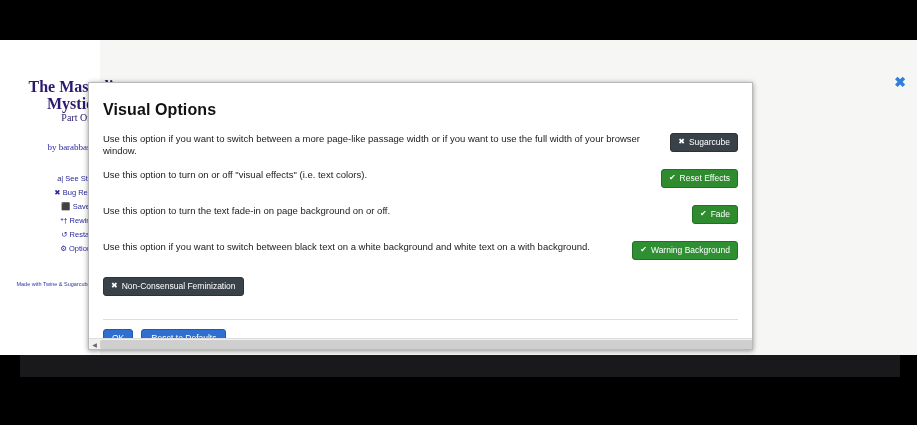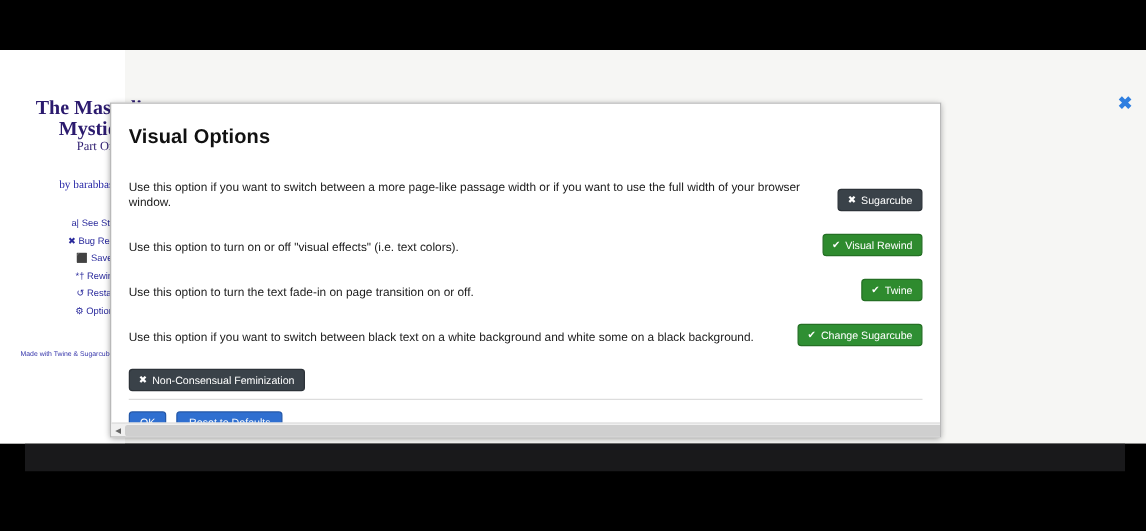--- a/index.html
+++ b/index.html
@@ -135,21 +135,21 @@
     font-size: 16px;
     font-weight: bold;
     color: #111;
     letter-spacing: 0.1px;
   }
   .rows {
     margin-top: 14px;
   }
   .opt-row {
     display: flex;
-    align-items: flex-end;
+    align-items: flex-start;
     justify-content: space-between;
     padding: 0 14px;
     height: 36px;
   }
   .opt-desc {
     font-size: 9.5px;
     color: #1a1a1a;
     line-height: 12px;
     flex: 1 1 auto;
     padding-right: 16px;
@@ -292,37 +292,37 @@
       <div class="btn btn-dark">
         <span class="gl">✖</span>
         <span>Sugarcube</span>
       </div>
     </div>
 
     <div class="opt-row">
       <div class="opt-desc">Use this option to turn on or off "visual effects" (i.e. text colors).</div>
       <div class="btn btn-green">
         <span class="gl">✔</span>
-        <span>Visual Rewind</span>
-      </div>
-    </div>
-
-    <div class="opt-row">
-      <div class="opt-desc">Use this option to turn the text fade-in on page transition on or off.</div>
+        <span>Reset Effects</span>
+      </div>
+    </div>
+
+    <div class="opt-row">
+      <div class="opt-desc">Use this option to turn the text fade-in on page background on or off.</div>
       <div class="btn btn-green">
         <span class="gl">✔</span>
-        <span>Twine</span>
-      </div>
-    </div>
-
-    <div class="opt-row">
-      <div class="opt-desc">Use this option if you want to switch between black text on a white background and white some on a black background.</div>
+        <span>Fade</span>
+      </div>
+    </div>
+
+    <div class="opt-row">
+      <div class="opt-desc">Use this option if you want to switch between black text on a white background and white text on a with background.</div>
       <div class="btn btn-green-d">
         <span class="gl">✔</span>
-        <span>Change Sugarcube</span>
+        <span>Warning Background</span>
       </div>
     </div>
 
     <div class="opt-row">
       <div class="btn btn-dark">
         <span class="gl">✖</span>
         <span>Non-Consensual Feminization</span>
       </div>
     </div>
 

